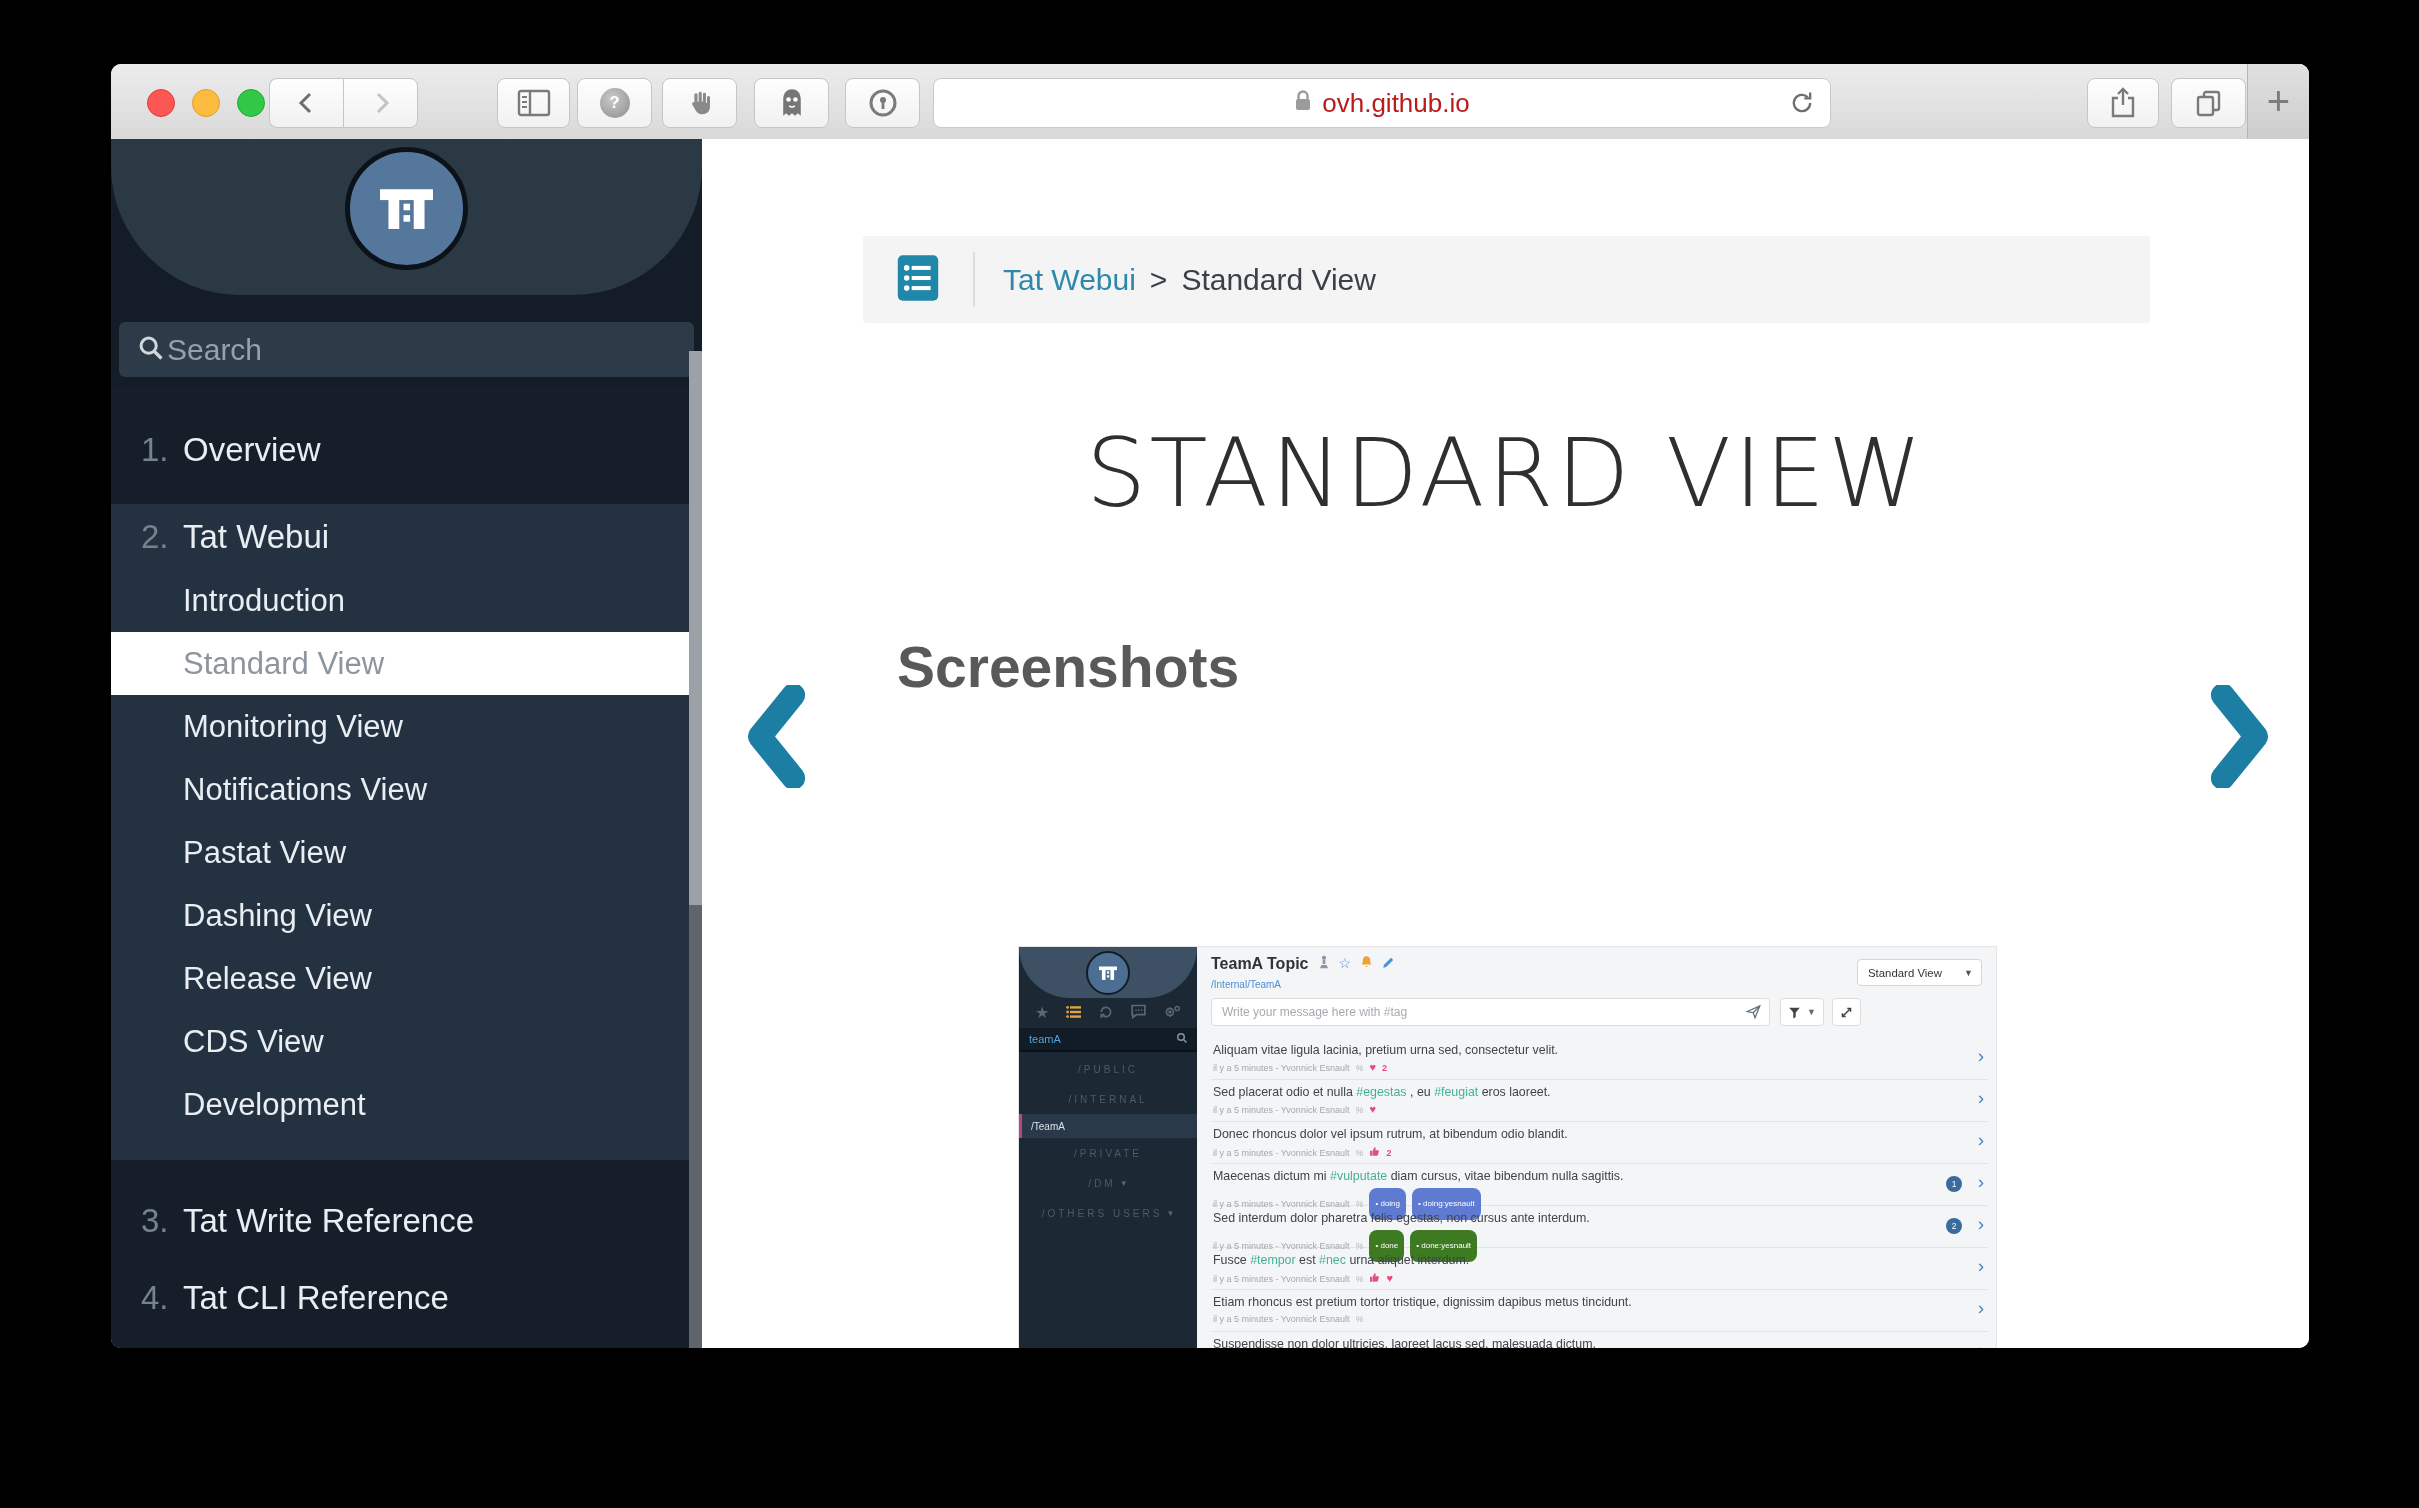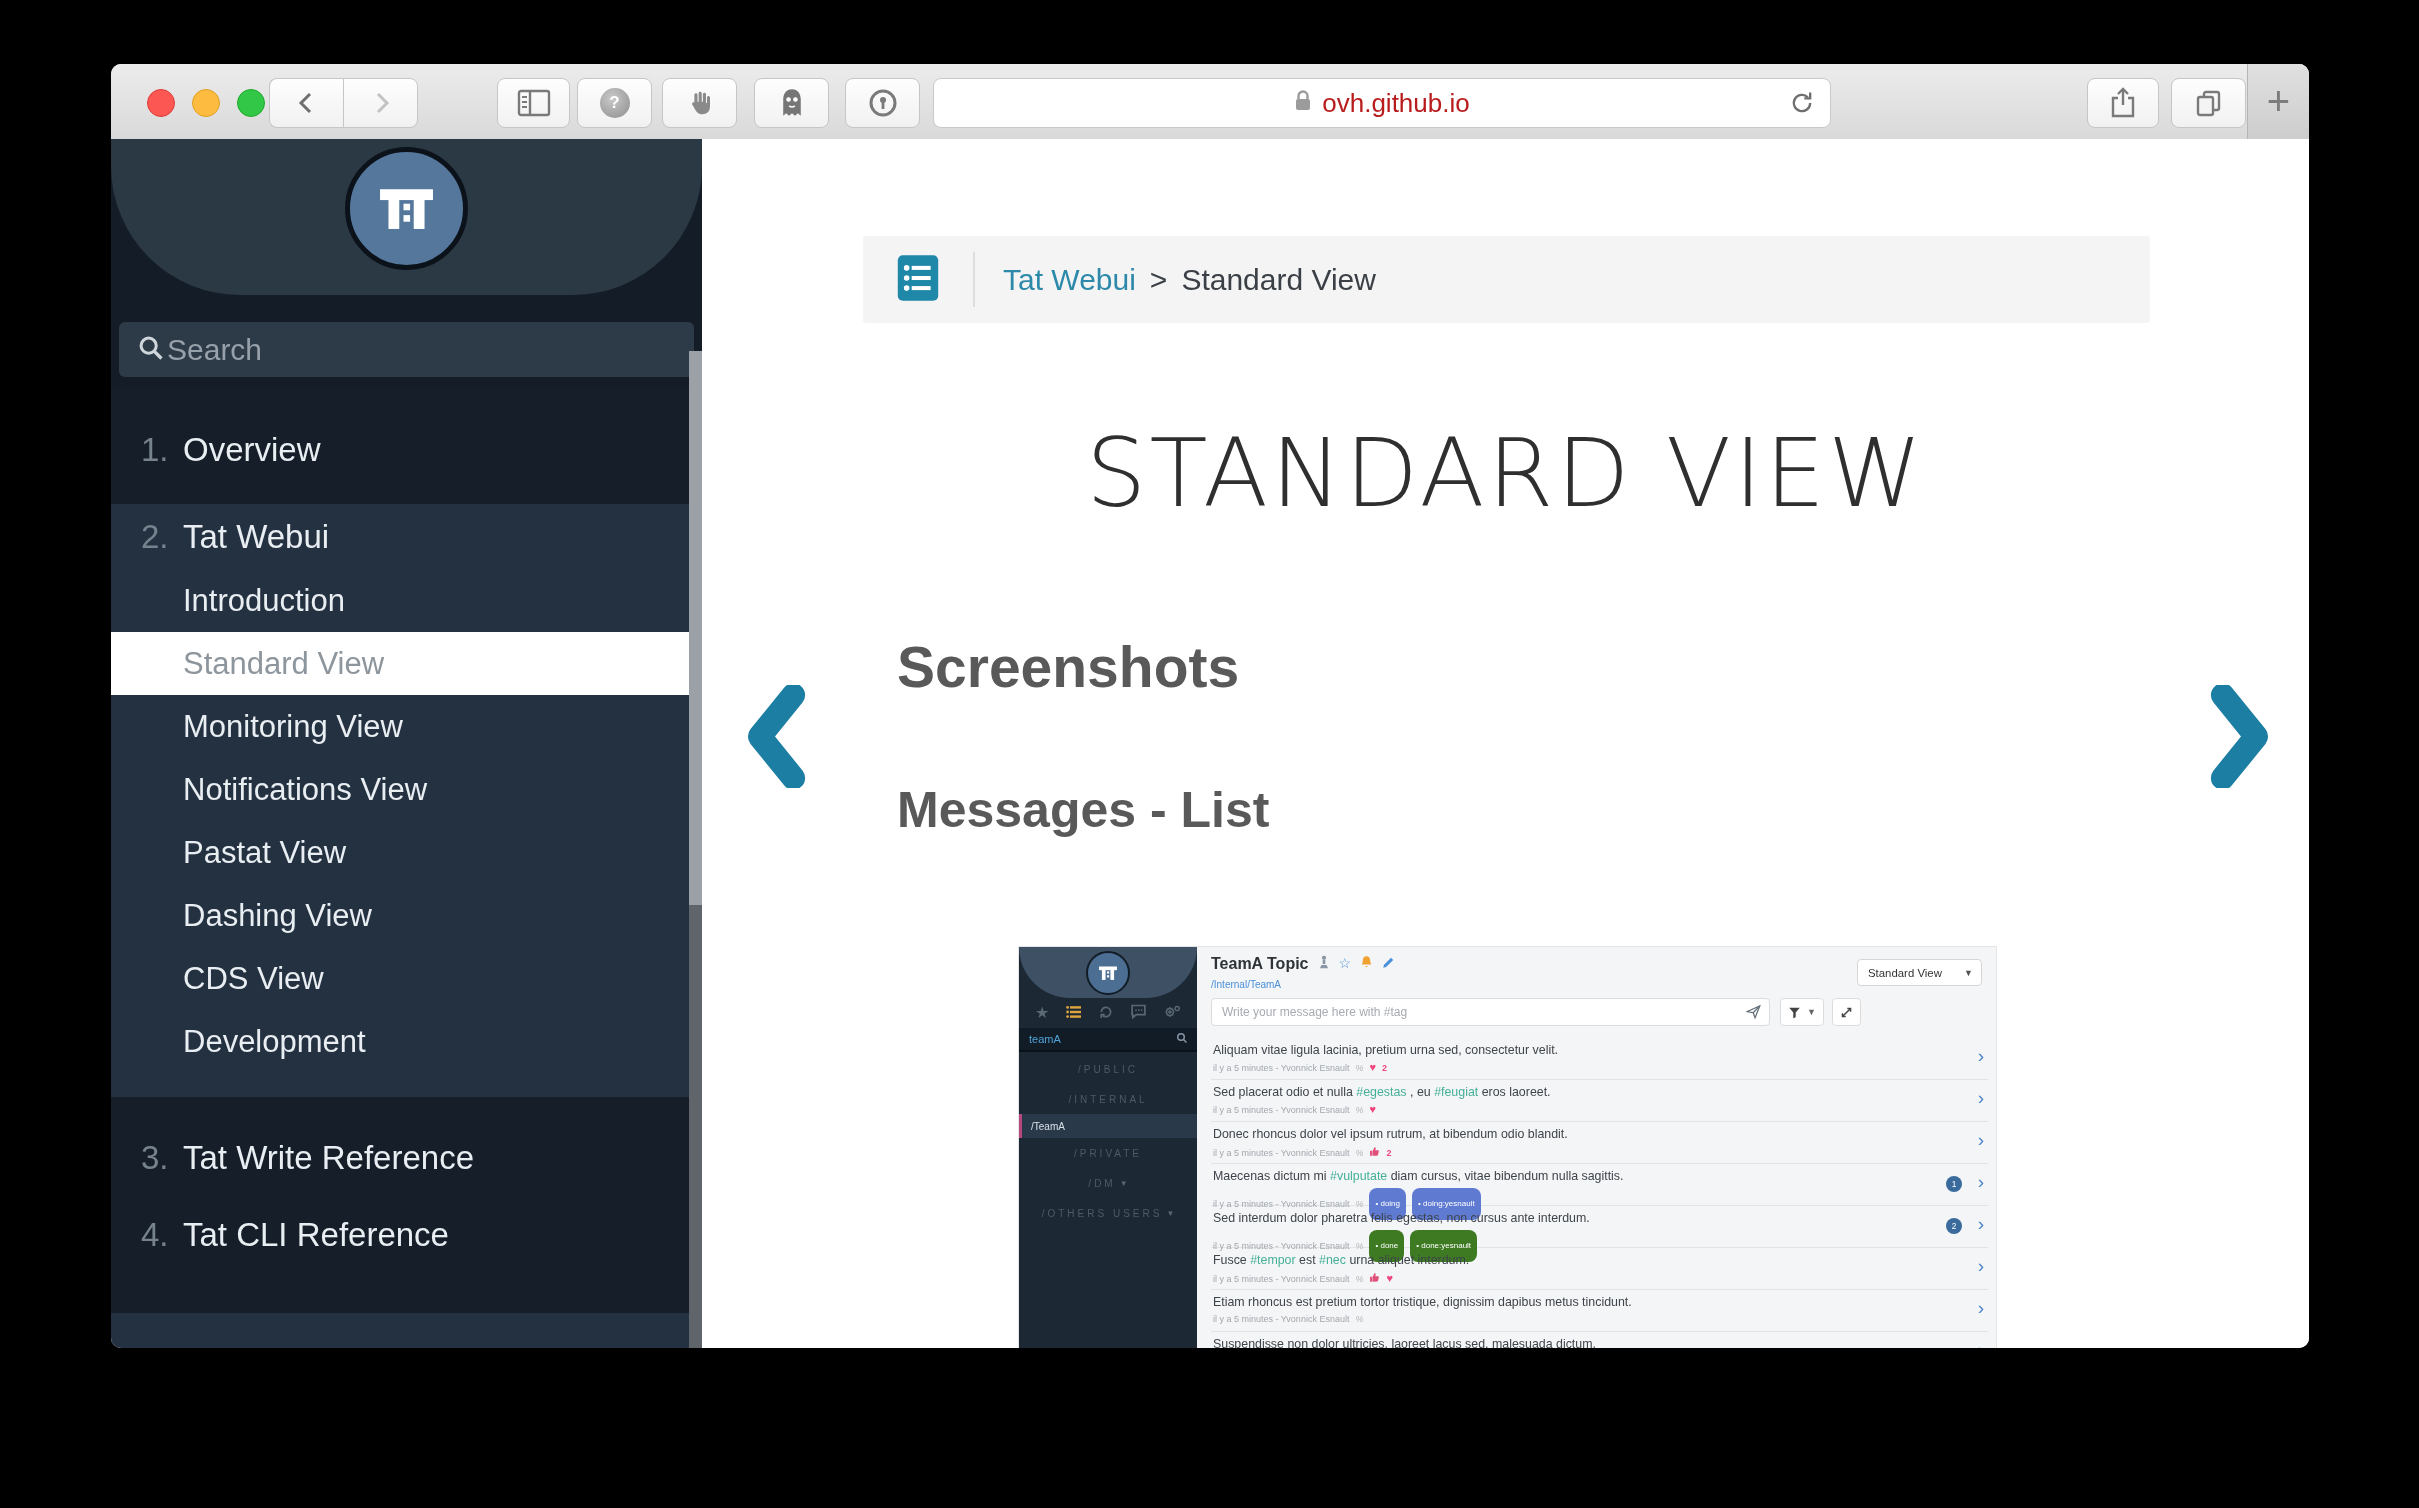--- a/index.html
+++ b/index.html
@@ -271,20 +271,23 @@
             <div class="nav-item child">
               <span class="nav-label">Notifications View</span>
             </div>
             <div class="nav-item child">
               <span class="nav-label">Pastat View</span>
             </div>
             <div class="nav-item child">
               <span class="nav-label">Dashing View</span>
             </div>
             <div class="nav-item child">
+              <span class="nav-label">Release View</span>
+            </div>
+            <div class="nav-item child">
               <span class="nav-label">CDS View</span>
             </div>
             <div class="nav-item child">
               <span class="nav-label">Development</span>
             </div>
           </div>
           <div class="nav-section dark sec3">
             <div class="nav-item">
               <span class="nav-num">3.</span>
               <span class="nav-label">Tat Write Reference</span>
@@ -316,21 +319,20 @@
       <div class="crumb-div"></div>
       <div class="crumb-text">
         <span class="crumb-link">Tat Webui</span>
         <span class="crumb-sep">&gt;</span>
         <span class="crumb-cur">Standard View</span>
       </div>
     </div>
 
     <div class="page-title">STANDARD VIEW</div>
     <div class="h-screens">Screenshots</div>
-    <div class="h-msgs">Messages - List</div>
 
     <div class="car-arrow left">
       <svg width="71" height="103" viewBox="0 0 72 104">
             <polyline points="52,10 18,52 52,94" fill="none" stroke="var(--accent,#1d7ea4)" stroke-width="24" stroke-linecap="round" stroke-linejoin="round"></polyline>
           </svg>
     </div>
     <div class="car-arrow right">
       <svg width="71" height="103" viewBox="0 0 72 104">
             <polyline points="20,10 54,52 20,94" fill="none" stroke="var(--accent,#1d7ea4)" stroke-width="24" stroke-linecap="round" stroke-linejoin="round"></polyline>
           </svg>

